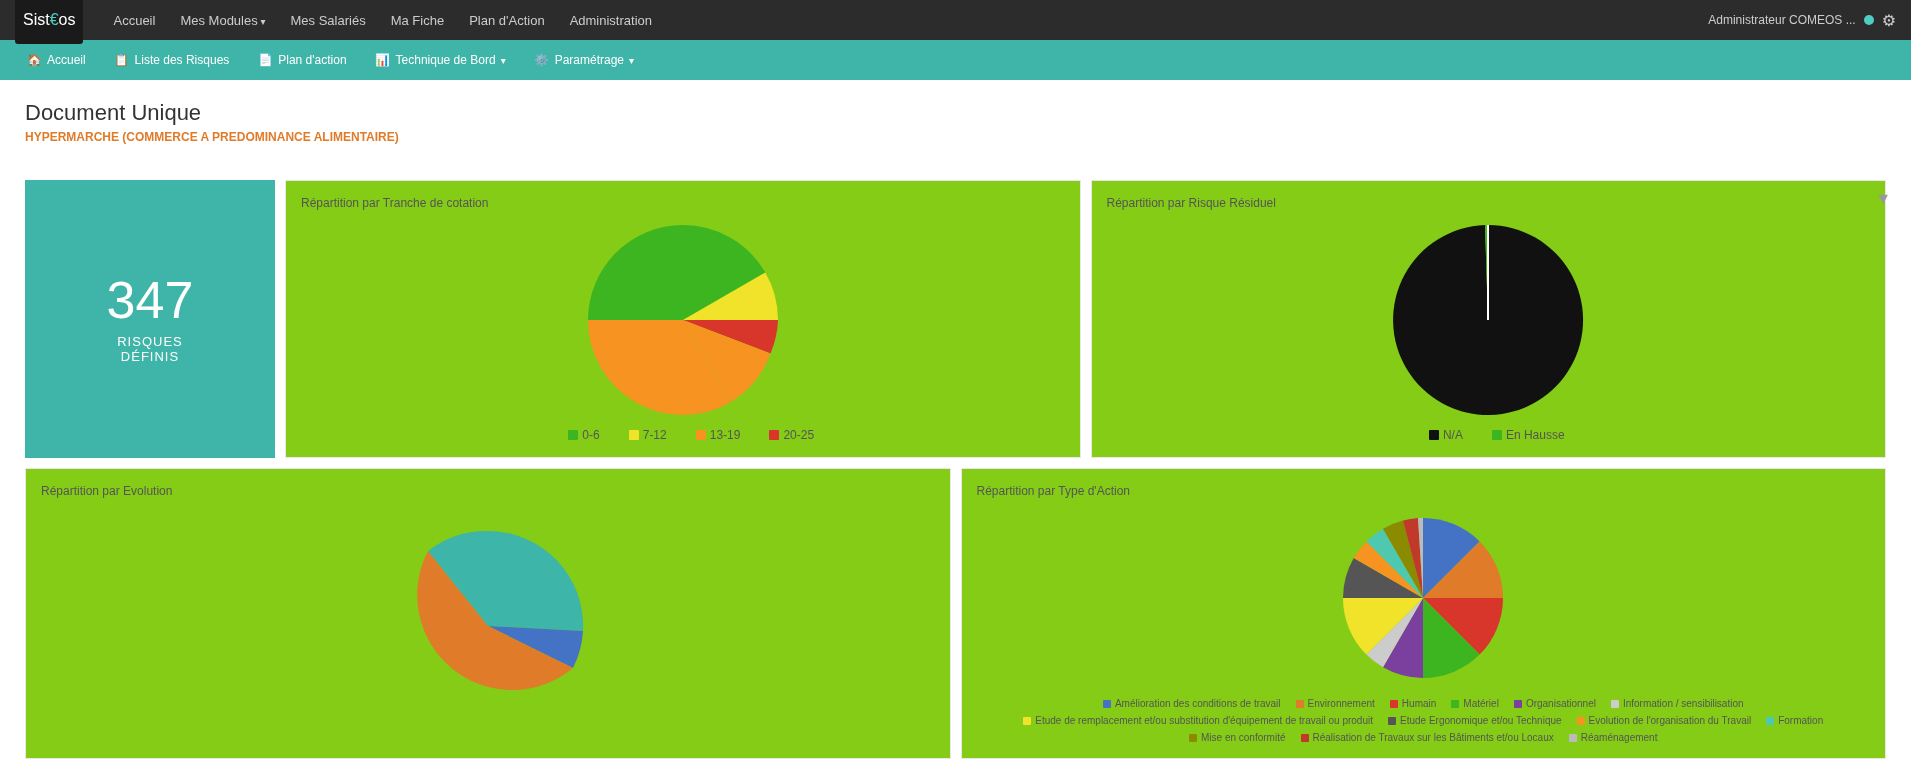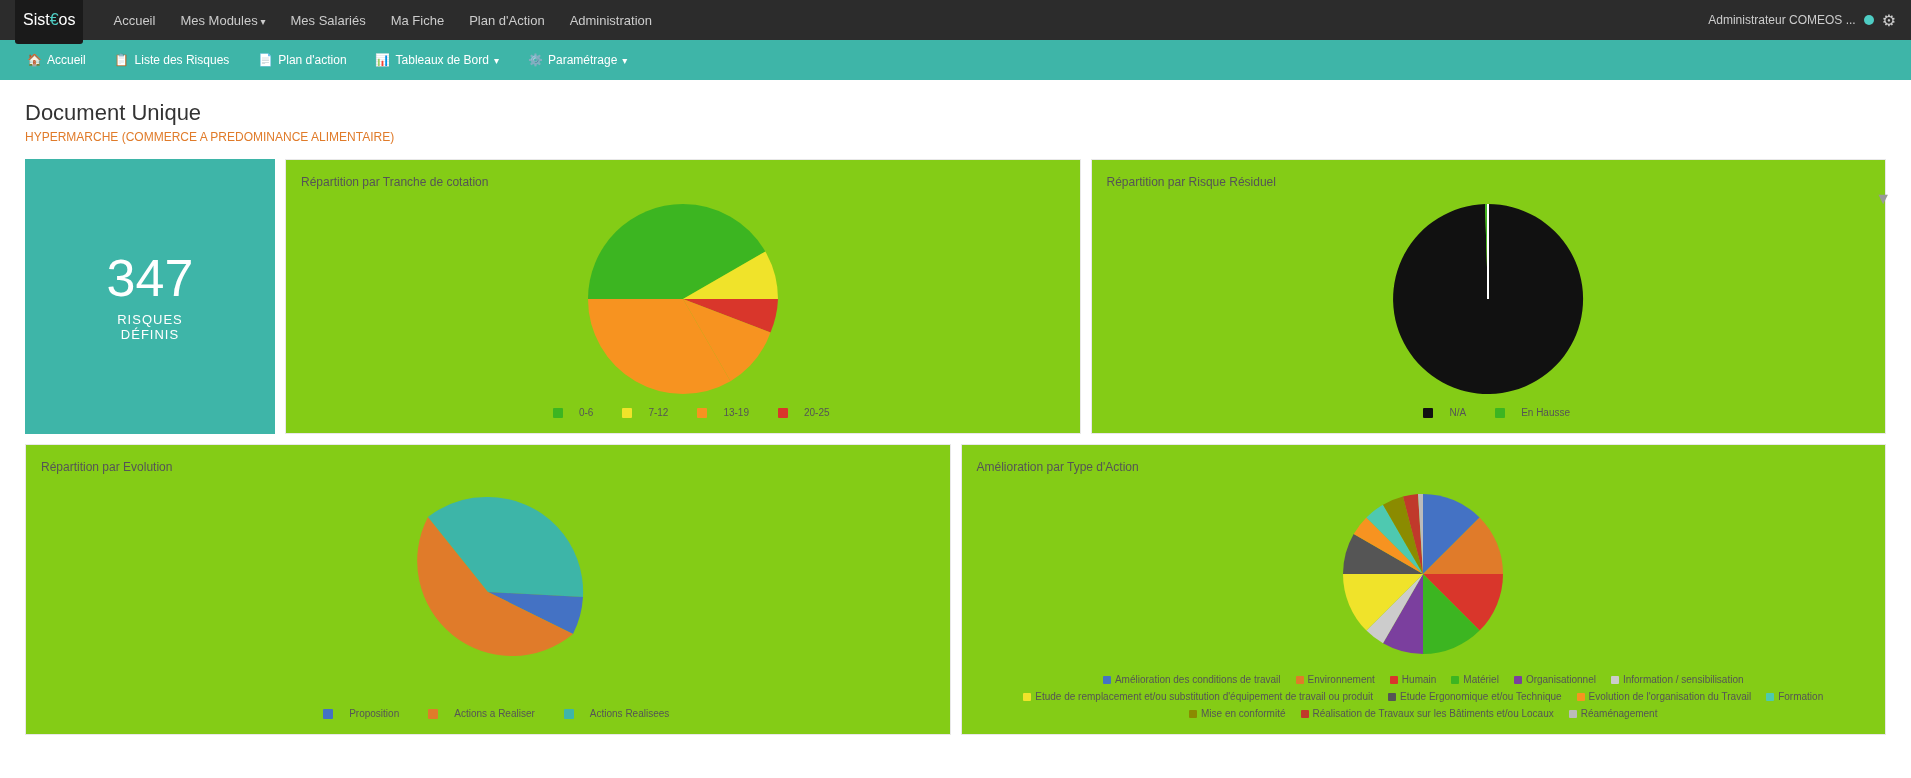--- a/index.html
+++ b/index.html
@@ -67,21 +67,22 @@
 
     .page-title {
       font-size: 22px;
       font-weight: normal;
       color: #333;
       margin-bottom: 4px;
     }
     .page-subtitle {
       font-size: 12px;
       color: #e07b2a;
-      margin-bottom: 15px;
+      margin-bottom: 36px;
+      font-weight: bold;
     }
 
     .filter-icon {
       position: absolute;
       right: 20px;
       top: 110px;
       color: #999;
       font-size: 16px;
       cursor: pointer;
     }
@@ -141,22 +142,22 @@
     .chart-legend {
       display: flex;
       gap: 12px;
       justify-content: center;
       flex-wrap: wrap;
       margin-top: 8px;
     }
     .legend-item {
       display: flex;
       align-items: center;
-      gap: 16px;
-      font-size: 10px;
+      gap: 4px;
+      font-size: 12px;
       color: #555;
       padding-left: 17px;
     }
     .legend-dot {
       width: 10px;
       height: 10px;
       border-radius: 1px;
       flex-shrink: 0;
     }
 
@@ -205,21 +206,21 @@
   <div class="second-nav-item">
     <span class="icon">📋</span>
     <span>Liste des Risques</span>
   </div>
   <div class="second-nav-item">
     <span class="icon">📄</span>
     <span>Plan d'action</span>
   </div>
   <div class="second-nav-item has-dropdown">
     <span class="icon">📊</span>
-    <span>Tableaux de Bord</span>
+    <span>Technique de Bord</span>
   </div>
   <div class="second-nav-item has-dropdown">
     <span class="icon">⚙️</span>
     <span>Paramétrage</span>
   </div>
 </div>
 
 <div class="page-content" style="position:relative;">
   <div class="filter-icon">▼</div>
 
@@ -306,38 +307,24 @@
 
           <path d="M0,0 L0,-95 A95,95 0 0,1 95,5 Z" fill="#3db5a8"></path>
 
           <path d="M0,0 L95,5 A95,95 0 0,1 85,42 Z" fill="#4472c4"></path>
 
           <path d="M0,0 L85,42 A95,95 0 0,1 -60,-75 Z" fill="#e07b2a"></path>
 
           <path d="M0,0 L-60,-75 A95,95 0 0,1 0,-95 Z" fill="#3db5a8"></path>
         </svg>
       </div>
-      <div class="chart-legend">
-        <div class="legend-item">
-          <div class="legend-dot" style="background:#4472c4;"></div>
-          <span>Proposition</span>
-        </div>
-        <div class="legend-item">
-          <div class="legend-dot" style="background:#e07b2a;"></div>
-          <span>Actions a Realiser</span>
-        </div>
-        <div class="legend-item">
-          <div class="legend-dot" style="background:#3db5a8;"></div>
-          <span>Actions Realisees</span>
-        </div>
-      </div>
     </div>
 
     <div class="chart-card">
-      <div class="chart-title">Amélioration par Type d'Action</div>
+      <div class="chart-title">Répartition par Type d'Action</div>
       <div class="chart-area">
         <svg width="220" height="180" viewBox="-110 -90 220 180">
 
           <path d="M0,0 L0,-80 A80,80 0 0,1 56.6,-56.6 Z" fill="#4472c4"></path>
           <path d="M0,0 L56.6,-56.6 A80,80 0 0,1 80,0 Z" fill="#e07b2a"></path>
           <path d="M0,0 L80,0 A80,80 0 0,1 56.6,56.6 Z" fill="#d9362b"></path>
           <path d="M0,0 L56.6,56.6 A80,80 0 0,1 0,80 Z" fill="#3cb521"></path>
           <path d="M0,0 L0,80 A80,80 0 0,1 -40,69.3 Z" fill="#7b3f9e"></path>
           <path d="M0,0 L-40,69.3 A80,80 0 0,1 -56.6,56.6 Z" fill="#ccc"></path>
           <path d="M0,0 L-56.6,56.6 A80,80 0 0,1 -80,0 Z" fill="#f0e32a"></path>

